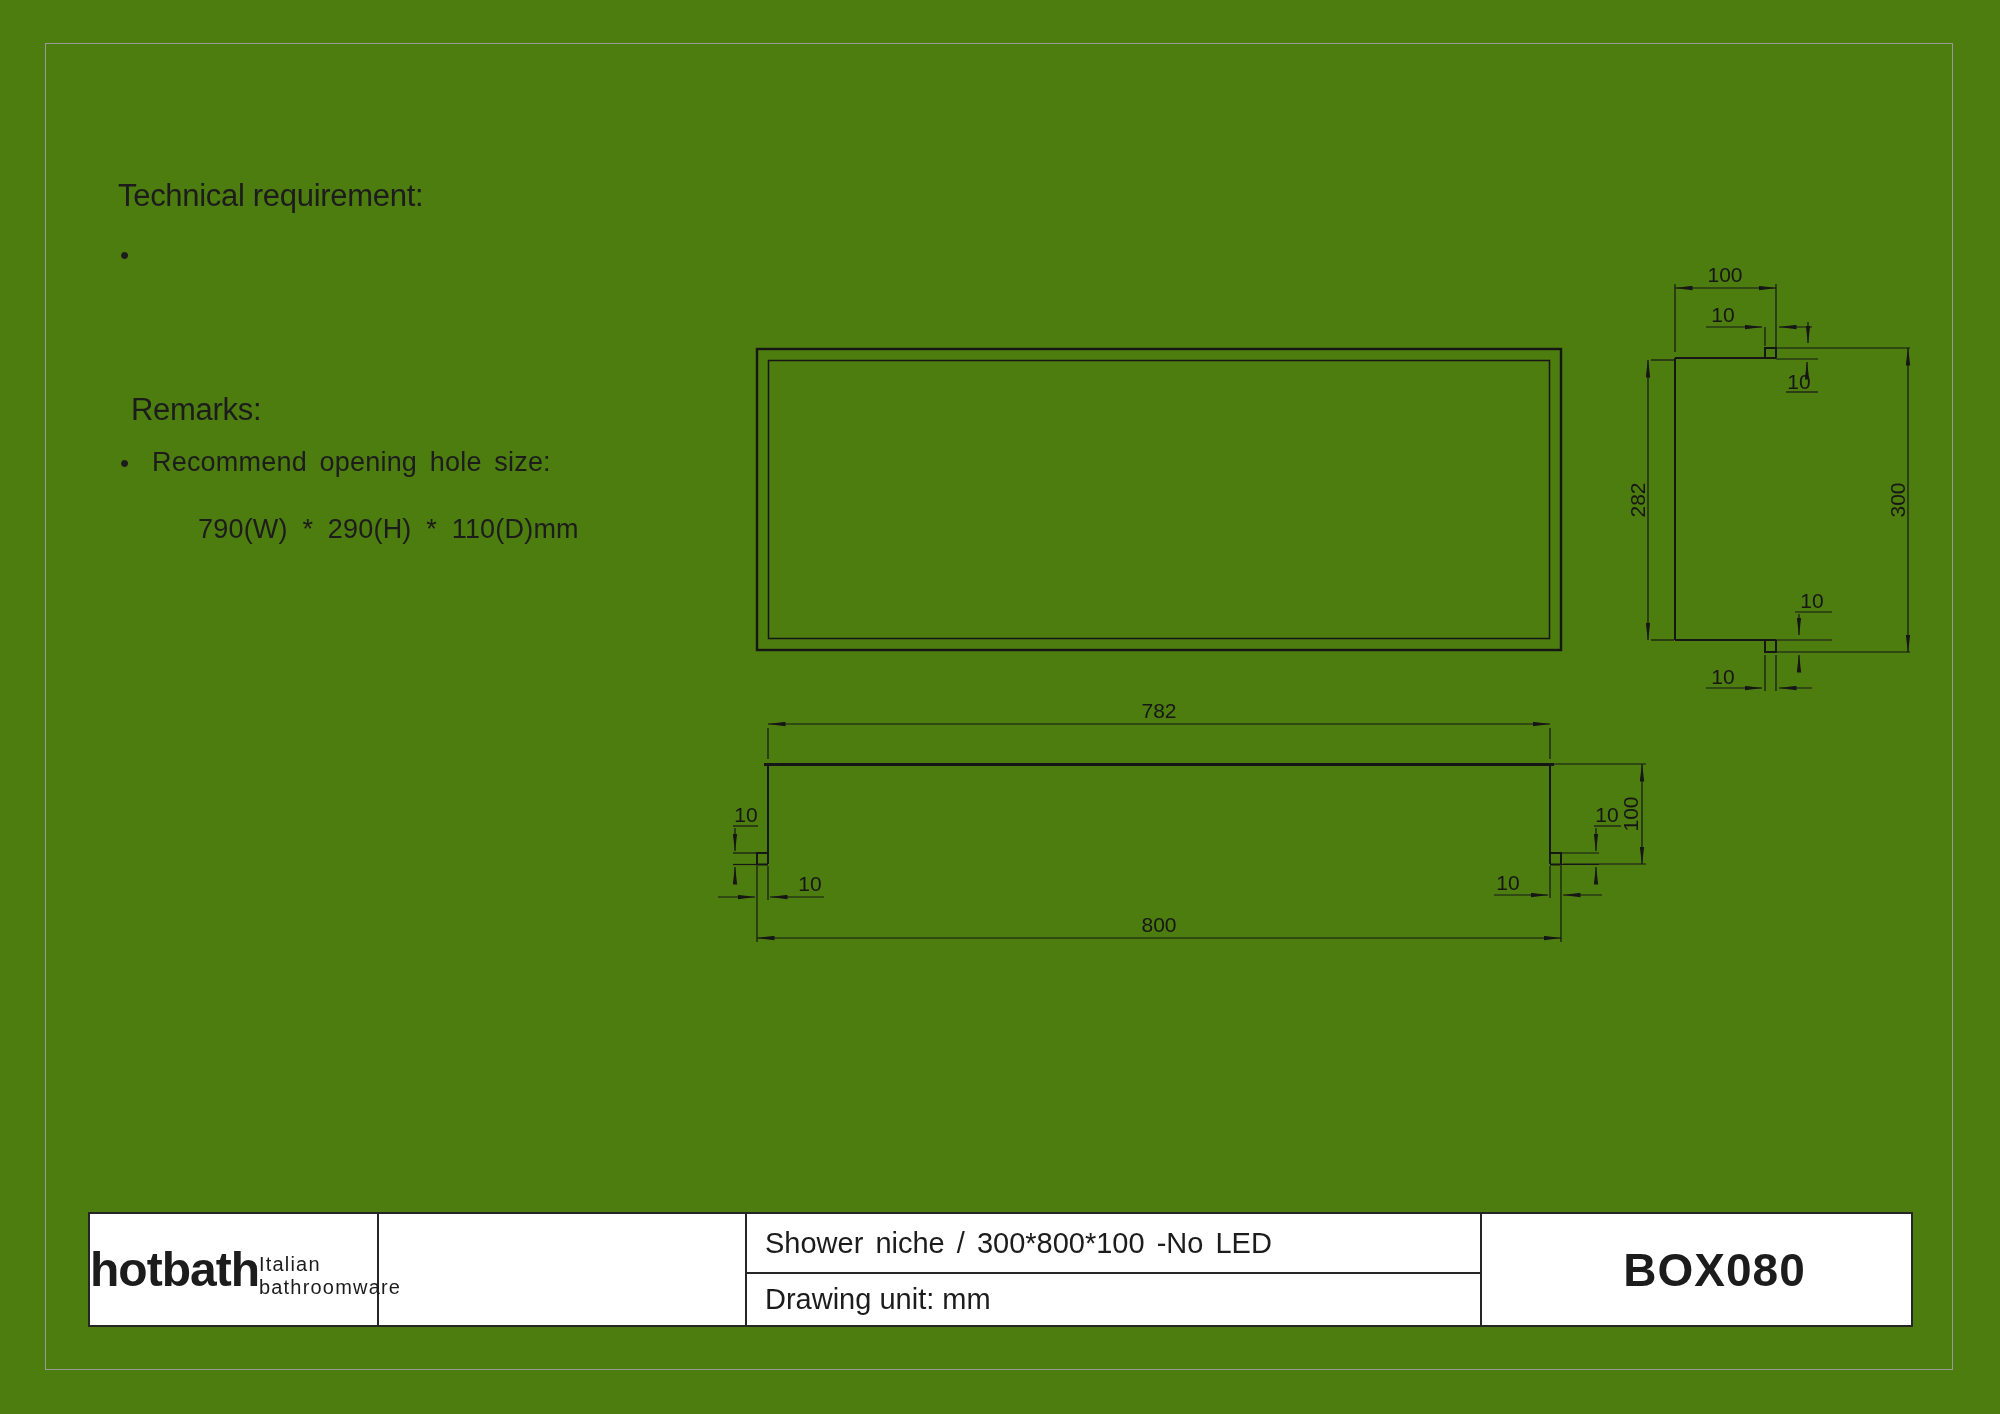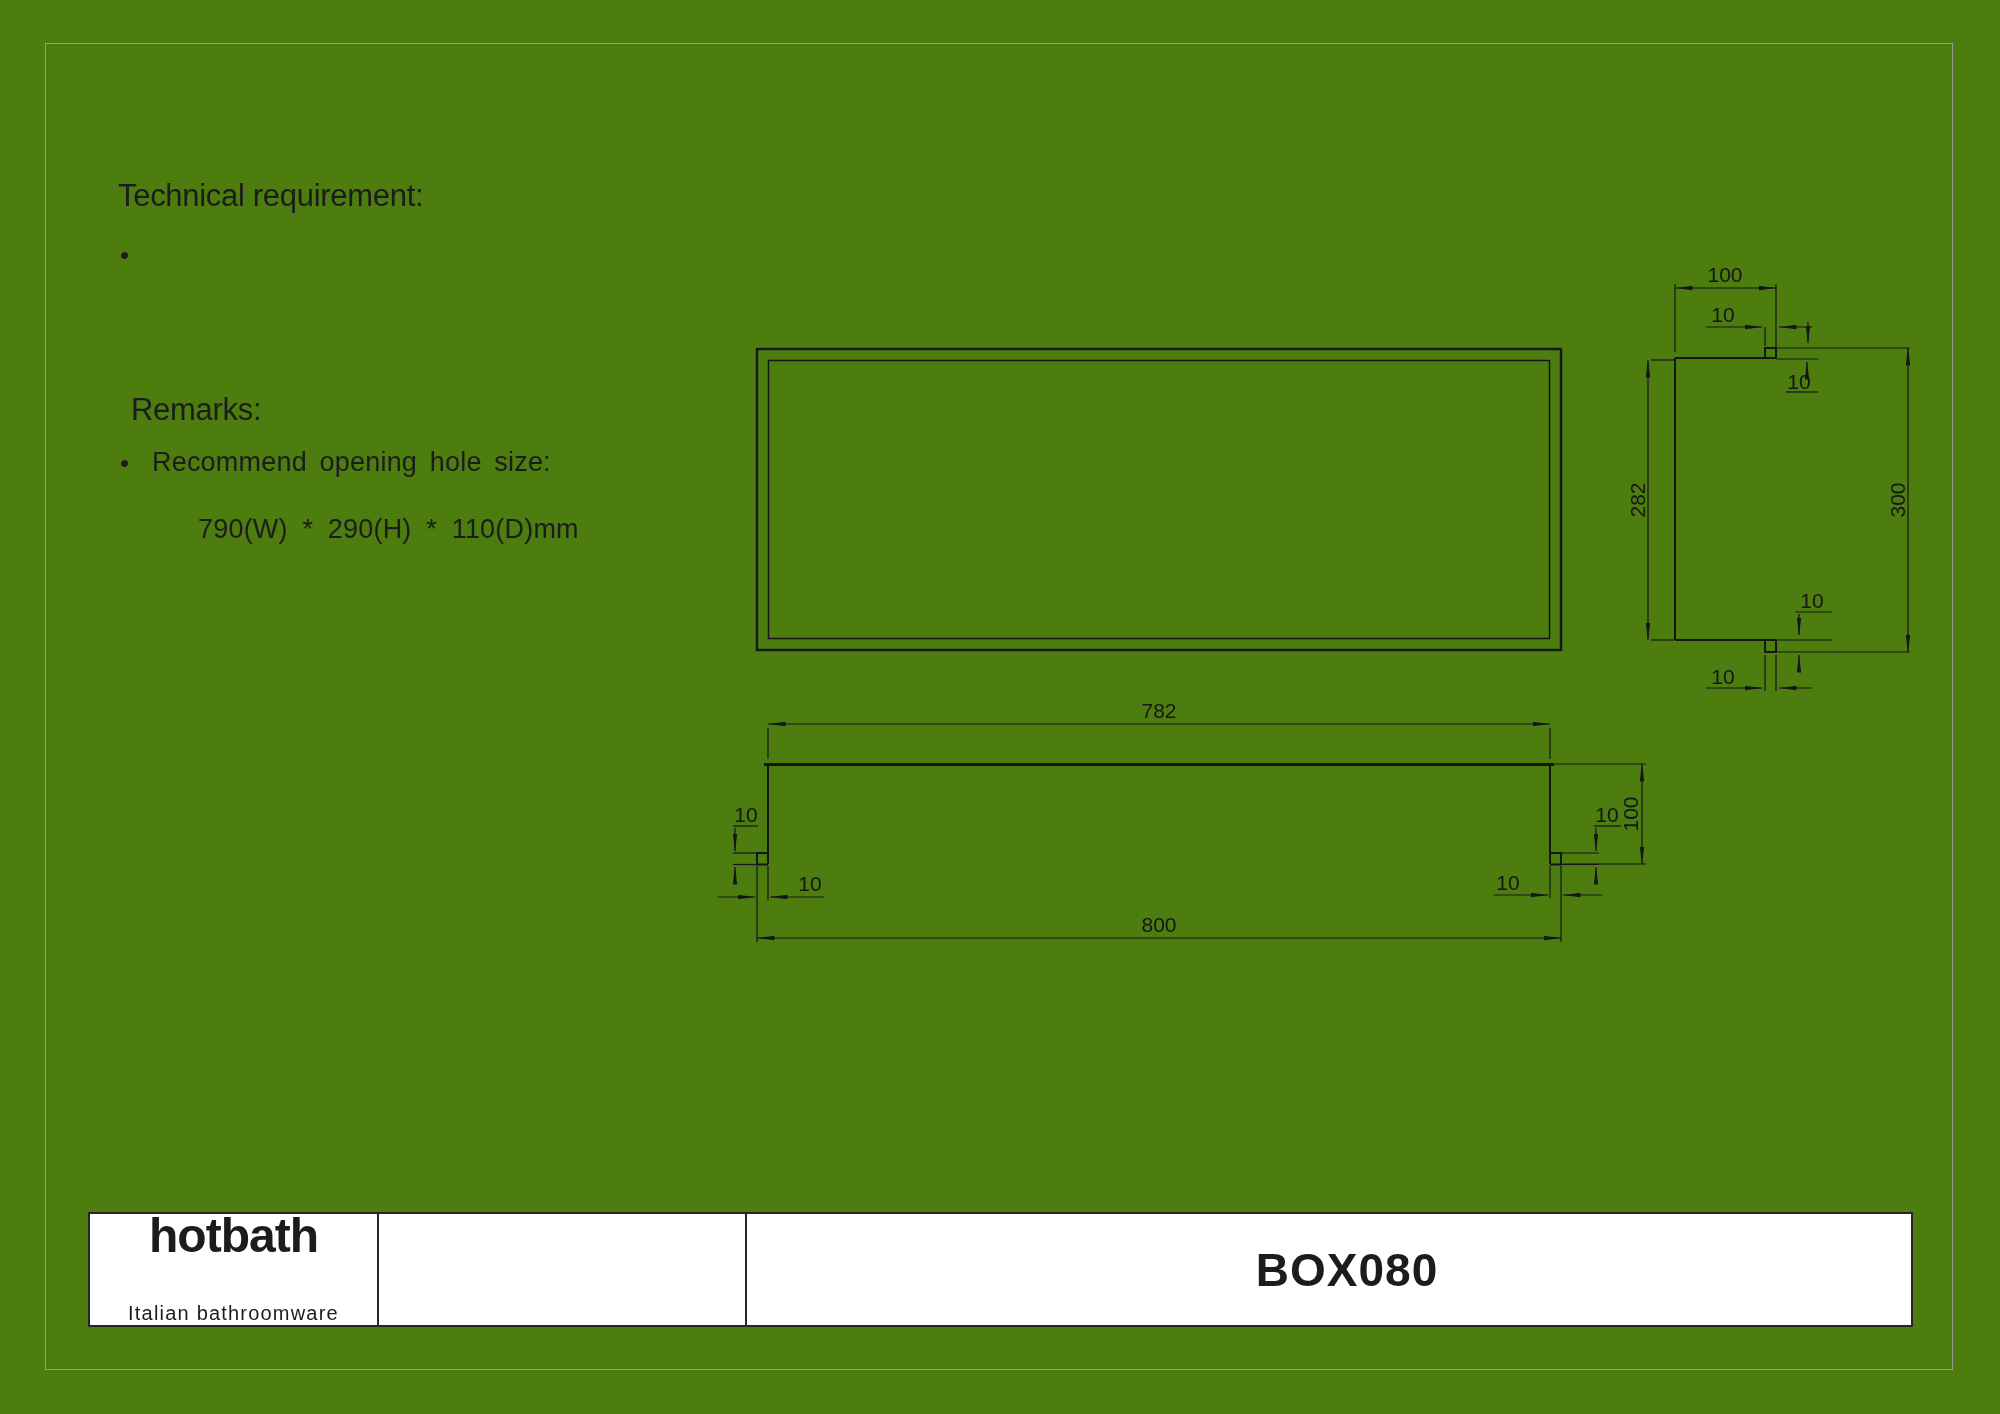--- a/index.html
+++ b/index.html
@@ -21,21 +21,21 @@
   .bold-ln{stroke-width:3.2px;}
   .frame-outer{stroke-width:2.4px;}
   .frame-inner{stroke-width:1.5px;}
   .dimtxt{fill:#161616;font-family:"Liberation Sans","DejaVu Sans",sans-serif;font-size:21px;}
   
   .tblock{
     position:absolute;left:88px;top:1212px;width:1825px;height:115px;
     border:2px solid #262626;box-sizing:border-box;display:flex;background:#fff;
   }
   .tb-cell{box-sizing:border-box;height:100%;}
-  .tb-logo{width:289px;border-right:2px solid #262626;display:flex;flex-direction:column;justify-content:space-between;align-items:center;}
+  .tb-logo{width:289px;border-right:2px solid #262626;display:flex;flex-direction:row;justify-content:space-between;align-items:center;}
   .tb-empty{width:368px;border-right:2px solid #262626;}
   .tb-mid{width:735px;border-right:2px solid #262626;display:flex;flex-direction:column;}
   .tb-model{flex:1;display:flex;align-items:center;justify-content:center;padding-left:36px;}
   .brand{font-size:48px;font-weight:bold;letter-spacing:-1px;line-height:44px;}
   .brand-sub{font-size:20px;letter-spacing:1.2px;margin-top:12px;}
   .tb-row1{height:60px;border-bottom:2px solid #262626;display:flex;align-items:center;padding-left:18px;box-sizing:border-box;font-size:29px;word-spacing:4px;}
   .tb-row2{flex:1;display:flex;align-items:center;padding-left:18px;box-sizing:border-box;font-size:29px;}
   .model-code{font-size:46px;font-weight:bold;letter-spacing:1px;}
 </style>
 </head>
@@ -152,18 +152,22 @@
       <text class="dimtxt" x="1508" y="890" text-anchor="middle">10</text>
     </g>
   </svg>
 
   <div class="tblock">
     <div class="tb-cell tb-logo">
       <div class="brand">hotbath</div>
       <div class="brand-sub">Italian bathroomware</div>
     </div>
     <div class="tb-cell tb-empty"></div>
+    <div class="tb-cell tb-mid">
+      <div class="tb-row1">Shower niche / 300*800*100 -No LED</div>
+      <div class="tb-row2">Drawing unit: mm</div>
+    </div>
     <div class="tb-cell tb-model" style="flex:1;">
       <div class="model-code">BOX080</div>
     </div>
   </div>
 
 </div>
 
 </body></html>

